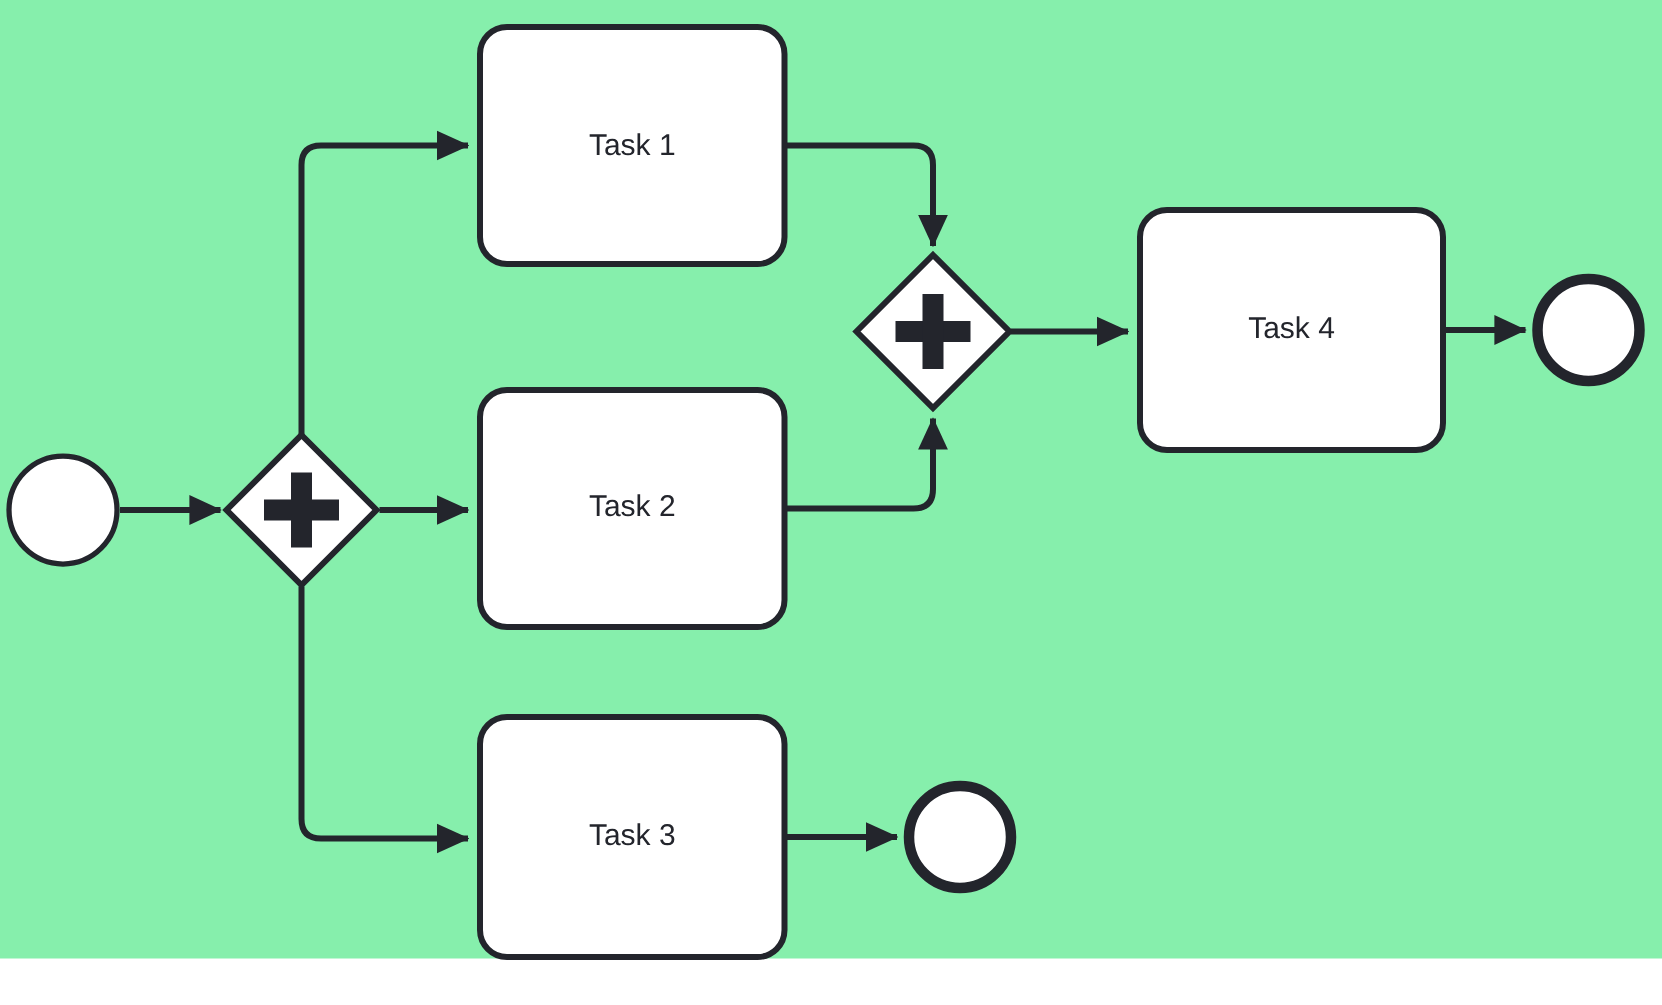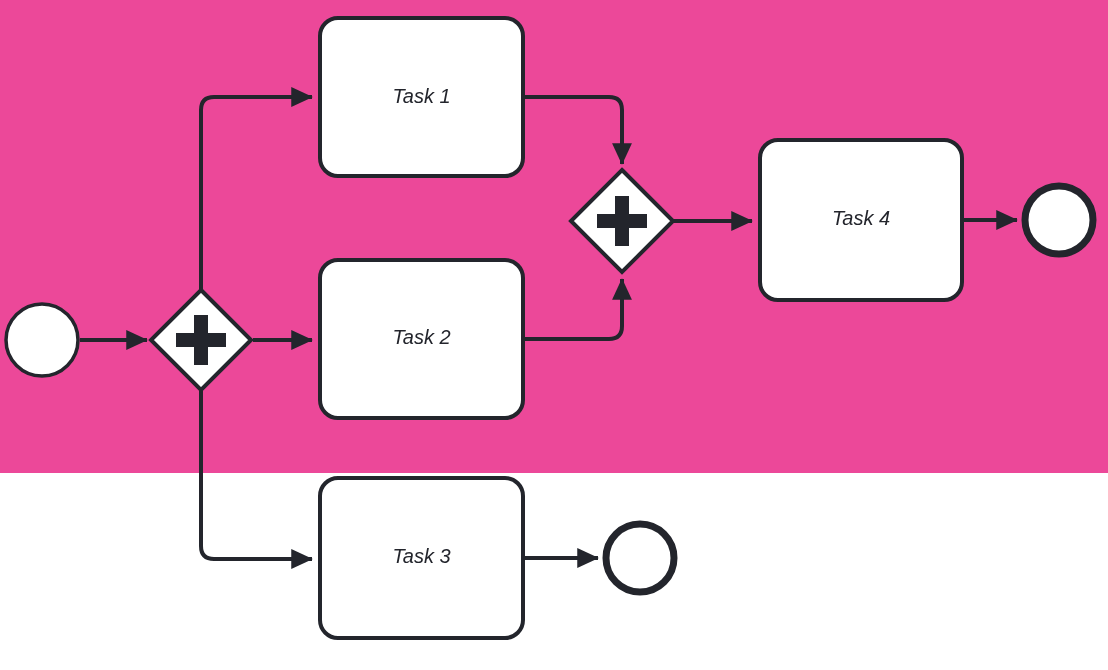--- a/index.html
+++ b/index.html
@@ -10,23 +10,22 @@
   }
   body {
     width: 1108px;
     height: 670px;
     overflow: hidden;
     font-family: "Liberation Sans", sans-serif;
   }
   #diagram-canvas {
     position: relative;
     width: 1108px;
-    height: 473px;
-    background: #ec4899;
-    font-style: italic;
+    height: 639px;
+    background: #86efac;
   }
   svg.bpmn {
     position: absolute;
     top: 0;
     left: 0;
     width: 1108px;
     height: 670px;
     display: block;
   }
   .task-label {

